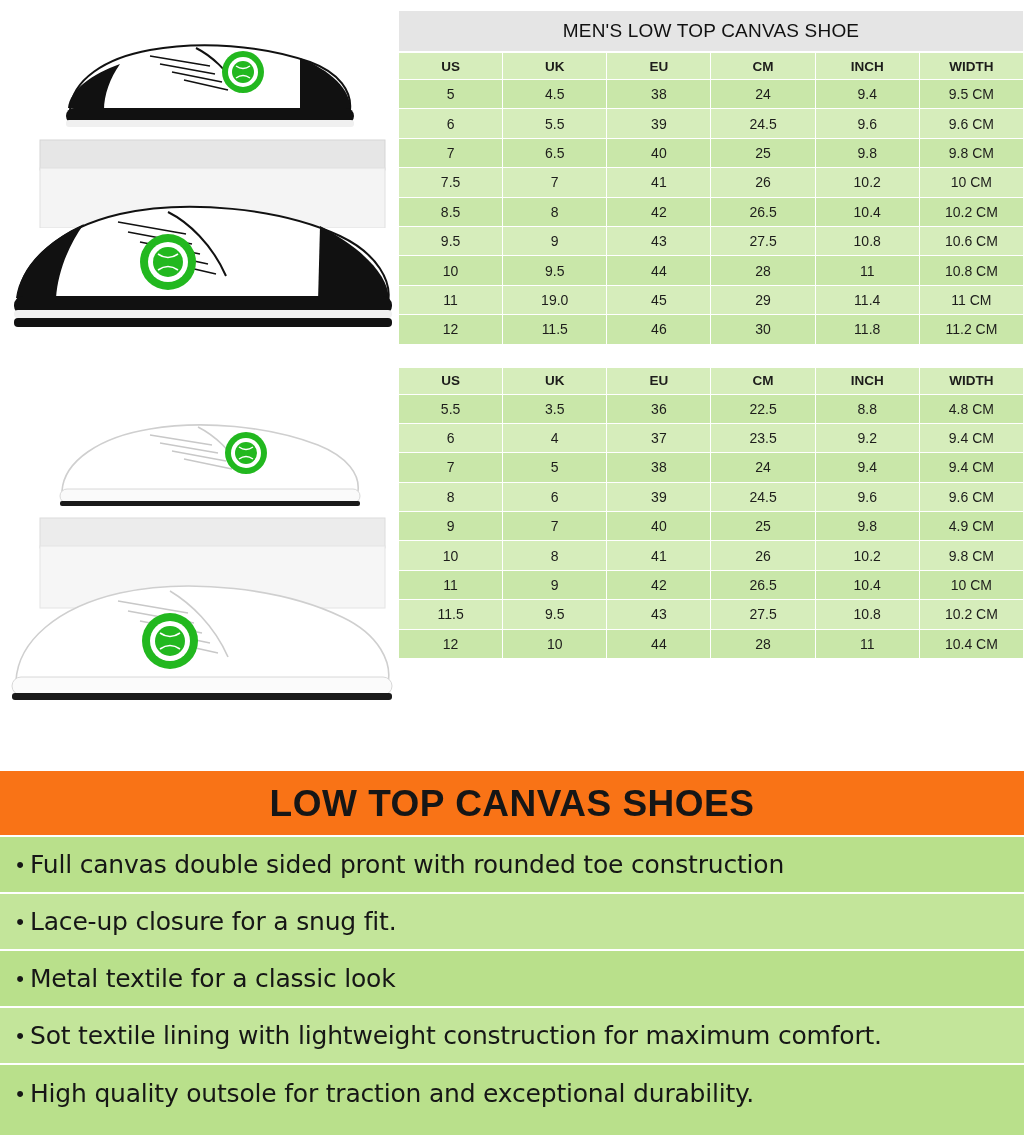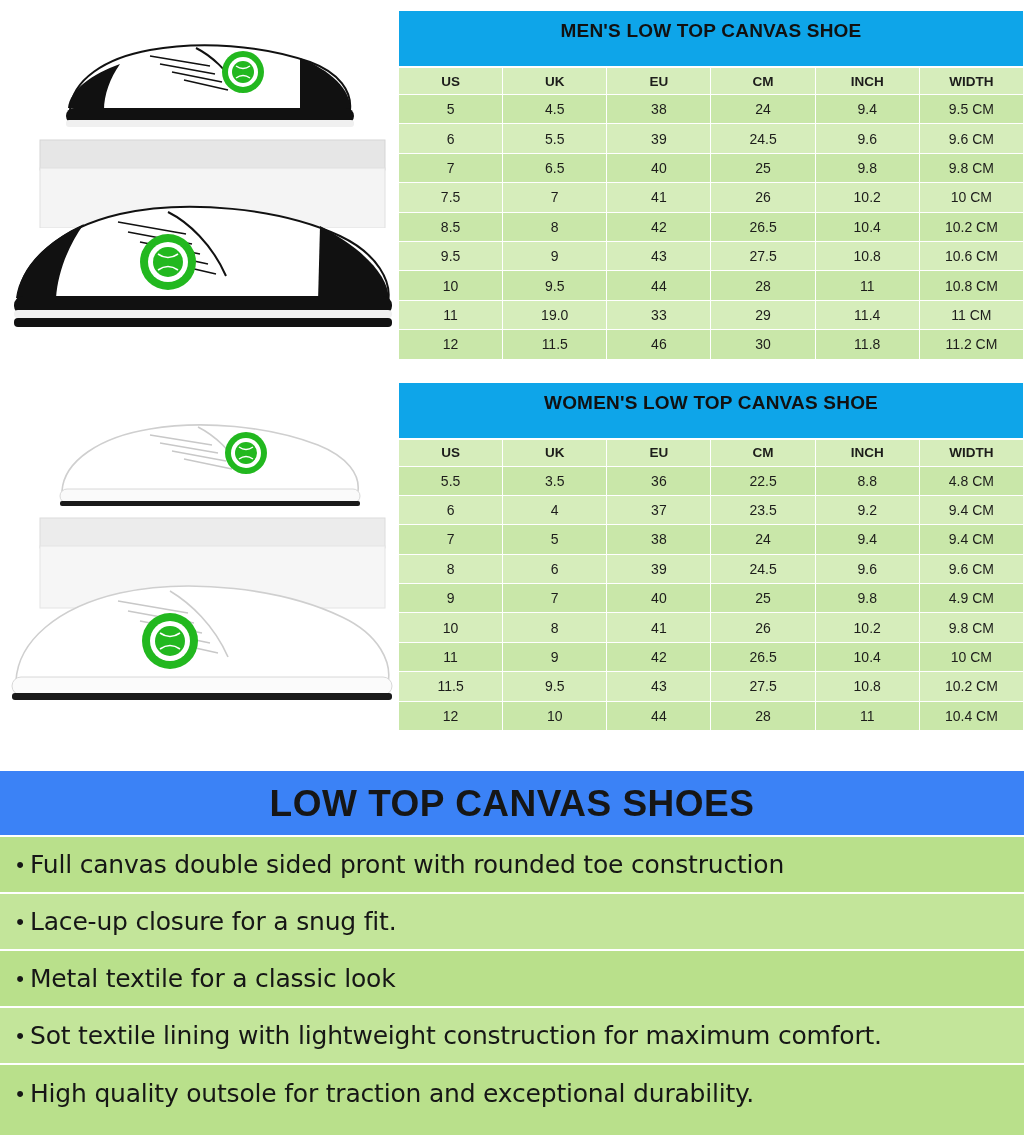--- a/index.html
+++ b/index.html
@@ -57,26 +57,26 @@
   table.size-table td, table.size-table th {
     border: 1px solid #ffffff;
     text-align: center;
     color: #1d1d1b;
     font-size: 14px;
     height: 29.4px;
     padding: 0;
   }
   table.size-table caption {
     caption-side: top;
-    background: #0ea5e9;
+    background: #e5e5e5;
     border: 1px solid #ffffff;
     font-size: 19px;
-    font-weight: bold;
+    font-weight: normal;
     color: #111111;
-    padding: 9px 0 24px;
+    padding: 9px 0 9px;
     letter-spacing: .2px;
   }
   table.size-table thead th {
     font-weight: bold;
     font-size: 13.5px;
     background: #d6edbb;
     height: 27px;
   }
   table.size-table tbody tr.alt td { background: #c9e7a9; }
   table.size-table tbody tr td { background: #d6edbb; }
@@ -93,21 +93,21 @@
     border-top: 3px solid #ffffff;
   }
   .features-title {
     text-align: center;
     font-size: 37px;
     font-weight: bold;
     color: #161616;
     padding: 12px 12px 10px;
     letter-spacing: .5px;
     border-bottom: 2px solid #ffffff;
-    background: #3b82f6;
+    background: #f97316;
   }
   .feature-row {
     display: flex;
     align-items: center;
     height: 57px;
     padding-left: 10px;
     border-bottom: 2px solid #ffffff;
     background: #b9e08b;
   }
   .feature-row:nth-child(odd) { background: #c3e59a; }
@@ -282,40 +282,39 @@
             <td>10</td>
             <td>9.5</td>
             <td>44</td>
             <td>28</td>
             <td>11</td>
             <td>10.8 CM</td>
           </tr>
           <tr>
             <td>11</td>
             <td>19.0</td>
-            <td>33</td>
+            <td>45</td>
             <td>29</td>
             <td>11.4</td>
             <td>11 CM</td>
           </tr>
           <tr class="alt">
             <td>12</td>
             <td>11.5</td>
             <td>46</td>
             <td>30</td>
             <td>11.8</td>
             <td>11.2 CM</td>
           </tr>
         </tbody>
       </table>
 
       <div class="table-gap"></div>
 
       <table class="size-table">
-        <caption>WOMEN'S LOW TOP CANVAS SHOE</caption>
         <thead>
           <tr>
             <th>US</th>
             <th>UK</th>
             <th>EU</th>
             <th>CM</th>
             <th>INCH</th>
             <th>WIDTH</th>
           </tr>
         </thead>

